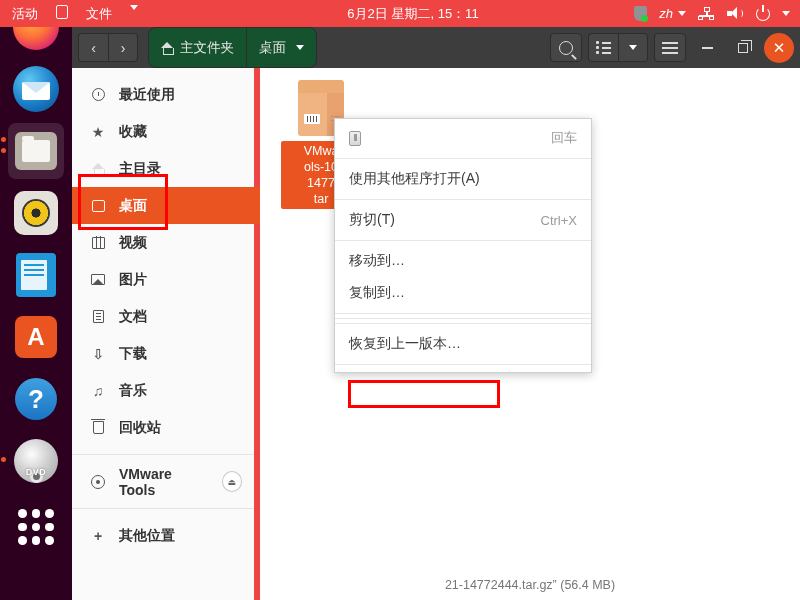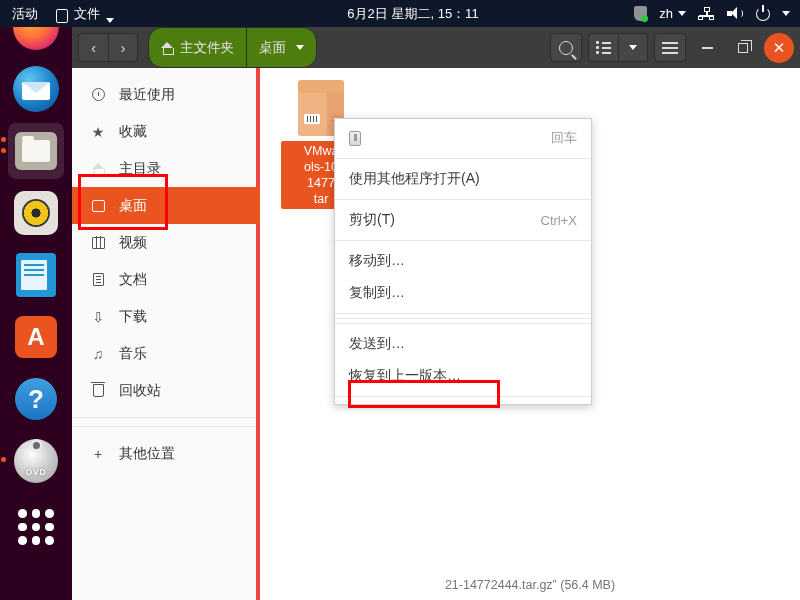--- a/index.html
+++ b/index.html
@@ -6,33 +6,33 @@
   body {
     width: 800px; height: 600px;
     font-family: "Liberation Sans", "DejaVu Sans", sans-serif;
     overflow: hidden; position: relative;
     background: #2c001e;
   }
 
   
   .topbar {
     position: absolute; top: 0; left: 0; width: 800px; height: 27px;
-    background: #0f172a; color: #ffffff;
+    background: #ef4444; color: #ffffff;
     display: flex; align-items: center; font-size: 13px; z-index: 60;
   }
   .tb-activities { padding: 0 10px 0 12px; font-size: 13px; color:#fff; }
-  .tb-app { display: flex; align-items: flex-end; gap: 6px; padding: 0 8px; }
+  .tb-app { display: flex; align-items: flex-start; gap: 18px; padding: 0 8px; }
   .tb-app-name { font-size: 13px; }
   .tb-clock {
     position: absolute; left: 13px; width: 800px; text-align: center;
     font-size: 13px; pointer-events: none;
   }
   .tb-right {
     margin-left: auto; display: flex; align-items: center;
-    gap: 12px; padding-right: 10px;
+    gap: 12px; padding-right: 10px; font-style: italic;
   }
   .tri-down {
     width: 0; height: 0; border-left: 4px solid transparent;
     border-right: 4px solid transparent; border-top: 5px solid #fff;
     display:inline-block;
   }
   .shield {
     width: 13px; height: 15px; background: #8f9396;
     border-radius: 2px 2px 6px 6px; position: relative;
   }
@@ -122,21 +122,21 @@
   }
   .icon-help{
     width:42px;height:42px;border-radius:50%;
     background: linear-gradient(180deg,#3ea0e0,#1c74c4);
     display:flex;align-items:center;justify-content:center;
     color:#fff;font-size:26px;font-weight:bold;
   }
   .icon-dvd{
     width:44px;height:44px;border-radius:50%;
     background: radial-gradient(circle at 40% 35%, #fdfdfd 0%, #cfcfcf 45%, #9e9e9e 100%);
-    display:flex;align-items:flex-start;justify-content:center;position:relative;
+    display:flex;align-items:flex-end;justify-content:center;position:relative;
   }
   .icon-dvd i{
     width:13px;height:13px;border-radius:50%;background:#6b6b6b;
     border:3px solid #e8e8e8;
   }
   .icon-dvd span{
     position:absolute;bottom:6px;left:0;width:100%;text-align:center;
     font-size:9px;font-weight:bold;color:#fff;
     text-shadow:0 0 2px #666; letter-spacing:.5px;
   }
@@ -160,22 +160,22 @@
   }
   .hb-navgroup{ display:flex; }
   .hb-btn{
     background:#464646; border:1px solid #2c2c2c; color:#e0e0e0;
     height:29px; min-width:30px; display:flex;align-items:center;justify-content:center;
     font-size:14px;
   }
   .hb-navgroup .hb-btn:first-child{border-radius:4px 0 0 4px;border-right:none;}
   .hb-navgroup .hb-btn:last-child{border-radius:0 4px 4px 0;}
   .breadcrumb{
-    display:flex;align-items:center;background:#4d7c0f;border:1px solid #2c2c2c;
-    border-radius:14px;height:41px;margin-left:3px;
+    display:flex;align-items:center;background:#14532d;border:1px solid #2c2c2c;
+    border-radius:8px;height:41px;margin-left:3px;
   }
   .crumb{
     display:flex;align-items:center;gap:6px;padding:0 12px;height:100%;
     color:#e6e6e6;font-size:13.5px;
   }
   .crumb + .crumb{border-left:1px solid #2c2c2c;}
   .home-ico{
     width:13px;height:12px;position:relative;
   }
   .home-ico::before{
@@ -214,22 +214,22 @@
   .hamb{width:16px;height:12px;position:relative;}
   .hamb i{position:absolute;left:0;width:16px;height:2px;background:#ddd;}
   .minico{width:11px;height:2px;background:#ddd;}
   .maxico{width:10px;height:10px;border:1.6px solid #ddd;position:relative;}
   .maxico::before{content:"";position:absolute;left:2px;top:-4px;width:10px;height:10px;border:1.6px solid #ddd;border-bottom:none;border-left:none;}
 
   .body-row{ display:flex; height: 532px; }
 
   
   .sidebar{
-    width: 188px; background: #fafafa; border-right:4px solid #ef4444;
-    padding-top: 8px; position:relative; flex: 0 0 188px;
+    width: 188px; background: #fafafa; border-right:6px solid #ef4444;
+    padding-top: 8px; position:relative; flex: 0 0 188px; font-weight: bold;
   }
   .side-item{
     display:flex;align-items:center;gap:12px;height:37px;padding:0 0 0 17px;
     font-size:14px;color:#333;
   }
   .side-item.selected{
     background:#e95420;color:#fff;width:188px;
   }
   .side-ico{width:18px;height:18px;display:flex;align-items:center;justify-content:center;color:#555;font-size:14px;flex:0 0 18px;}
   .side-item.selected .side-ico{color:#fff;}
@@ -495,20 +495,26 @@
         <span>桌面</span>
       </div>
       <div class="side-item">
         <span class="side-ico">
             <span class="film-ico"></span>
           </span>
         <span>视频</span>
       </div>
       <div class="side-item">
         <span class="side-ico">
+            <span class="pic-ico"></span>
+          </span>
+        <span>图片</span>
+      </div>
+      <div class="side-item">
+        <span class="side-ico">
             <span class="doc-ico"></span>
           </span>
         <span>文档</span>
       </div>
       <div class="side-item">
         <span class="side-ico">⇩</span>
         <span>下载</span>
       </div>
       <div class="side-item">
         <span class="side-ico">♫</span>
@@ -516,20 +522,27 @@
       </div>
       <div class="side-item">
         <span class="side-ico">
             <span class="trash-ico"></span>
           </span>
         <span>回收站</span>
       </div>
 
       <div class="side-sep"></div>
 
+      <div class="side-item">
+        <span class="side-ico">
+            <span class="disc-ico"></span>
+          </span>
+        <span>VMware Tools</span>
+        <span class="eject">⏏</span>
+      </div>
 
       <div class="side-sep"></div>
 
       <div class="side-item">
         <span class="side-ico">+</span>
         <span>其他位置</span>
       </div>
     </div>
 
     <div class="fileview">
@@ -583,23 +596,20 @@
   <div class="ctxitem">
     <span>复制到…</span>
   </div>
   <div class="ctxsep"></div>
 
   <div class="ctxsep"></div>
 
   <div class="ctxsep"></div>
 
   <div class="ctxitem">
-    <span>发送到…</span>
-  </div>
-  <div class="ctxitem">
     <span>恢复到上一版本…</span>
   </div>
   <div class="ctxsep"></div>
 
 </div>
 
 <div class="redbox" style="left:78px;top:174px;width:90px;height:56px;"></div>
 <div class="redbox" style="left:348px;top:380px;width:152px;height:28px;"></div>
 
 </body></html>

